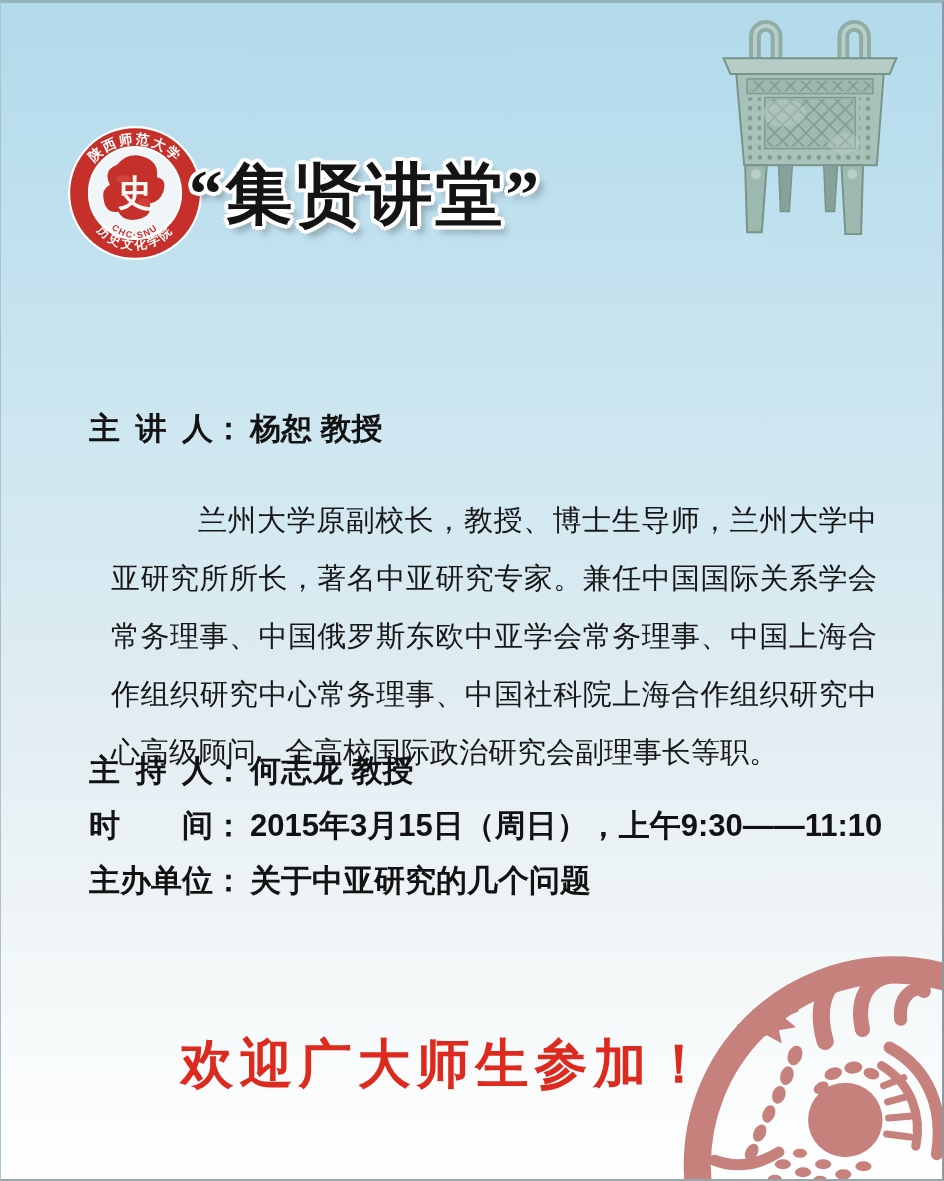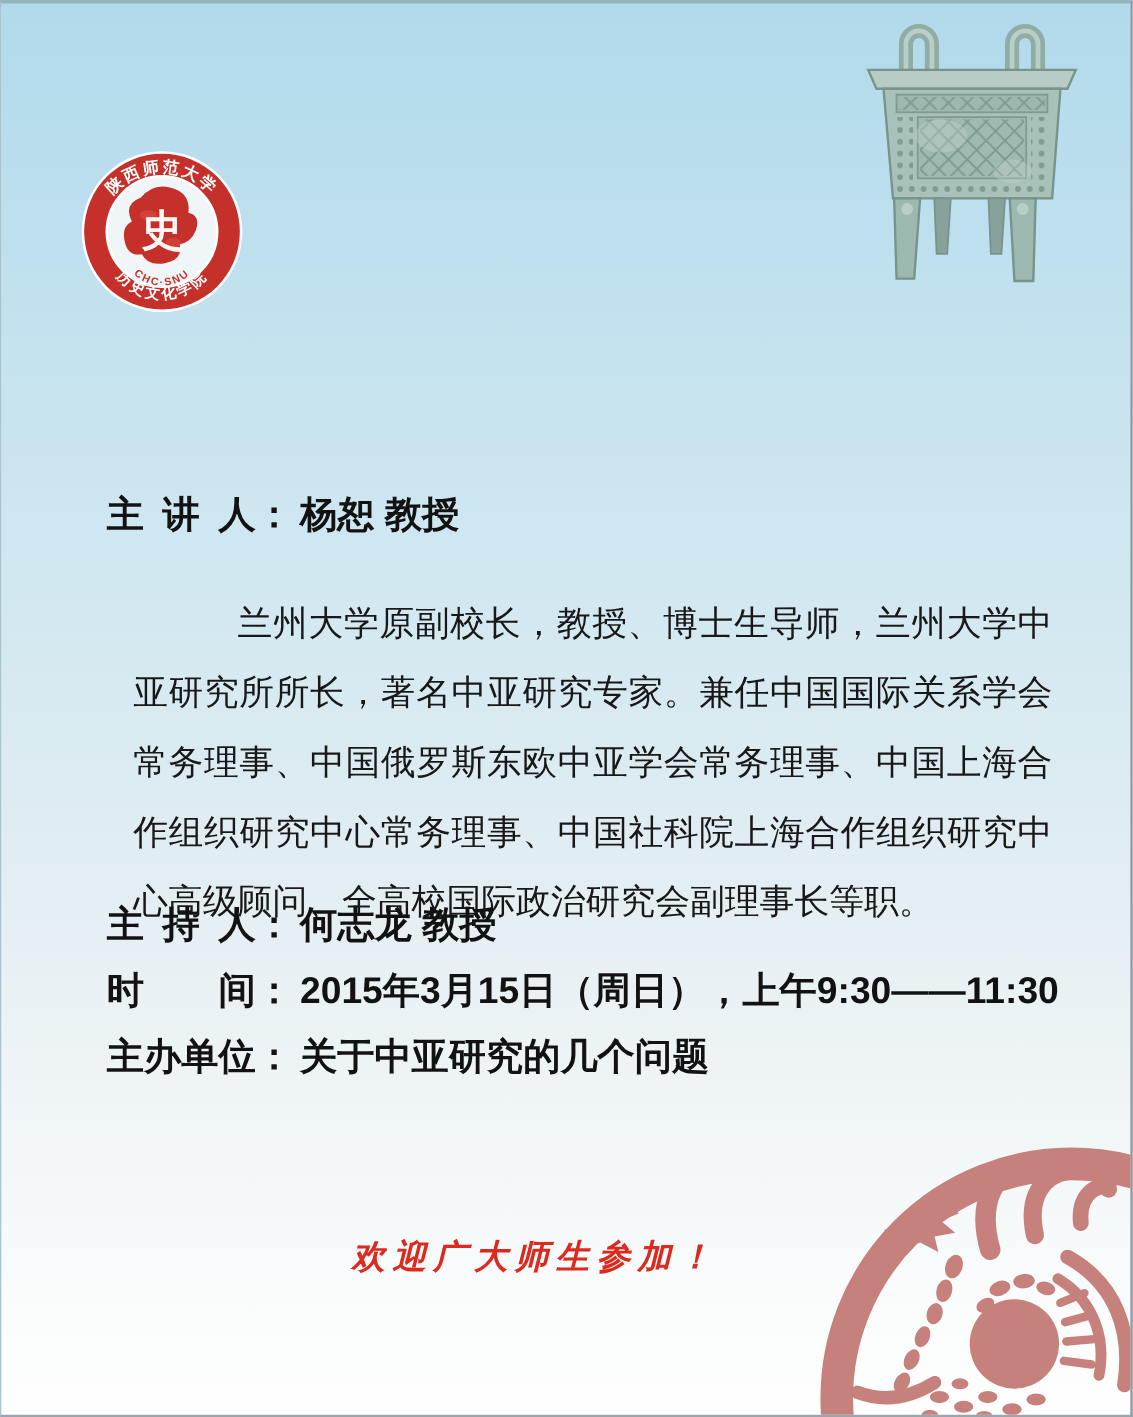--- a/index.html
+++ b/index.html
@@ -39,22 +39,22 @@
   .info-label{display:inline-block;width:124px;text-align:justify;text-align-last:justify;vertical-align:bottom;}
   .info-value{margin-left:6px;}
   .bio{
     position:absolute;left:98px;top:476px;width:766px;margin:12px;
     font-family:"Liberation Serif",serif;font-weight:normal;
     font-size:29px;line-height:58px;text-indent:3em;text-align:justify;color:#181818;
   }
   .rows-block{position:absolute;left:88px;top:740px;}
   .welcome{
     position:absolute;left:30px;top:1026px;width:830px;text-align:center;
-    font-family:"DejaVu Serif","Liberation Serif",serif;font-style:italic;font-weight:bold;
-    font-size:28px;letter-spacing:6px;color:#dd2a1f;white-space:nowrap;
+    font-family:"DejaVu Serif","Liberation Serif",serif;font-weight:bold;
+    font-size:53px;letter-spacing:6px;color:#dd2a1f;white-space:nowrap;
   }
   .phoenix{position:absolute;right:-4px;bottom:-6px;width:292px;height:260px;}
 </style>
 </head>
 <body>
 
 <div class="poster">
 
   <svg class="vessel" viewBox="0 0 230 230" aria-hidden="true">
     <defs>
@@ -117,34 +117,35 @@
 
     <path d="M48 38 q10 -12 24 -8 q16 4 14 20 q10 2 6 14 q-4 10 -13 11 q3 12 -11 15 q-14 3 -19 -7 q-12 2 -14 -12 q-2 -10 6 -14 q-7 -14 7 -19 z" fill="#c5302a"></path>
     <ellipse cx="54" cy="52" rx="7" ry="4" fill="#d8524a" opacity="0.6"></ellipse>
     <ellipse cx="74" cy="74" rx="6" ry="4" fill="#d8524a" opacity="0.5"></ellipse>
     <text x="65" y="76" font-size="34" text-anchor="middle" fill="#fdf6f2" font-family="Liberation Serif,serif" font-weight="bold">史</text>
     <text font-size="8.5" fill="#c5302a" font-family="Liberation Sans,sans-serif" font-weight="bold" letter-spacing="1.5">
       <textPath href="#arcAbbr" startOffset="50%" text-anchor="middle">CHC·SNU</textPath>
     </text>
   </svg>
 
+  <div class="series-title">“集贤讲堂”</div>
 
 
   <div class="info-row speaker-row">
     <span class="info-label">主讲人</span><span>：</span><span class="info-value">杨恕 教授</span>
   </div>
 
   <p class="bio">兰州大学原副校长，教授、博士生导师，兰州大学中亚研究所所长，著名中亚研究专家。兼任中国国际关系学会常务理事、中国俄罗斯东欧中亚学会常务理事、中国上海合作组织研究中心常务理事、中国社科院上海合作组织研究中心高级顾问、全高校国际政治研究会副理事长等职。</p>
 
   <div class="rows-block">
     <div class="info-row">
       <span class="info-label">主持人</span><span>：</span><span class="info-value">何志龙 教授</span>
     </div>
     <div class="info-row">
-      <span class="info-label">时间</span><span>：</span><span class="info-value">2015年3月15日（周日），上午9:30——11:30</span>
+      <span class="info-label">时间</span><span>：</span><span class="info-value">2015年3月15日（周日），上午9:30——11:10</span>
     </div>
     <div class="info-row">
       <span class="info-label">主办单位</span><span>：</span><span class="info-value">关于中亚研究的几个问题</span>
     </div>
   </div>
 
   <div class="welcome">欢迎广大师生参加！</div>
 
   <svg class="phoenix" viewBox="0 0 290 255" aria-hidden="true">
     <g fill="none" stroke="#c6817c">

